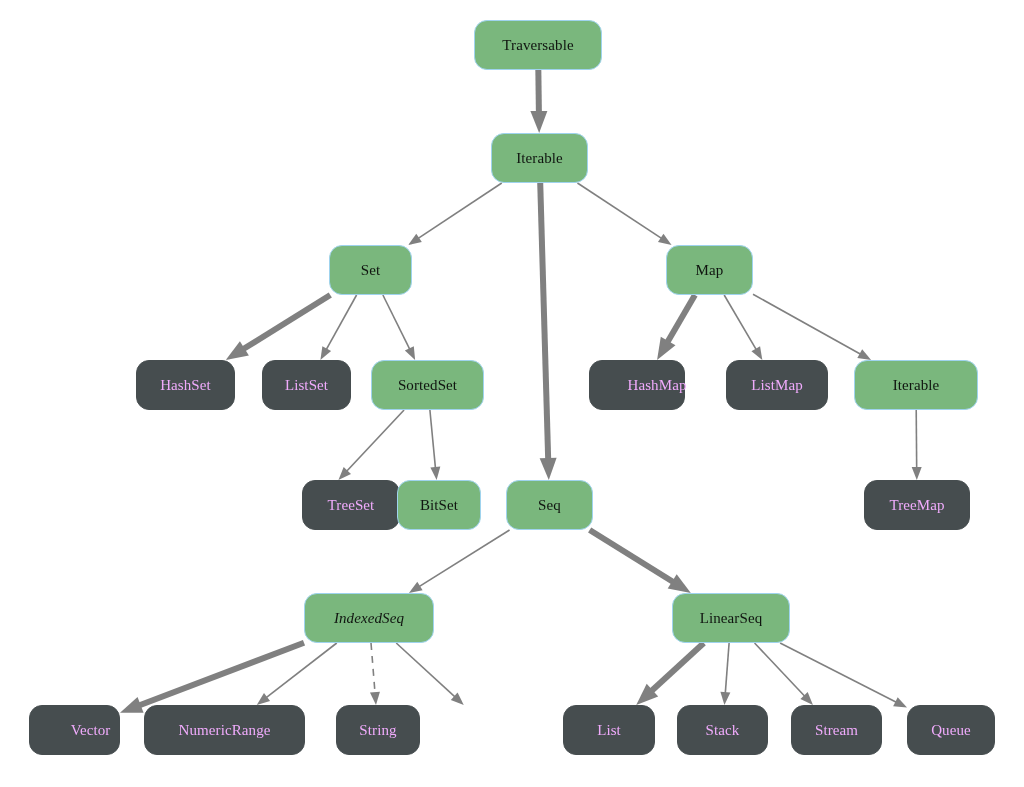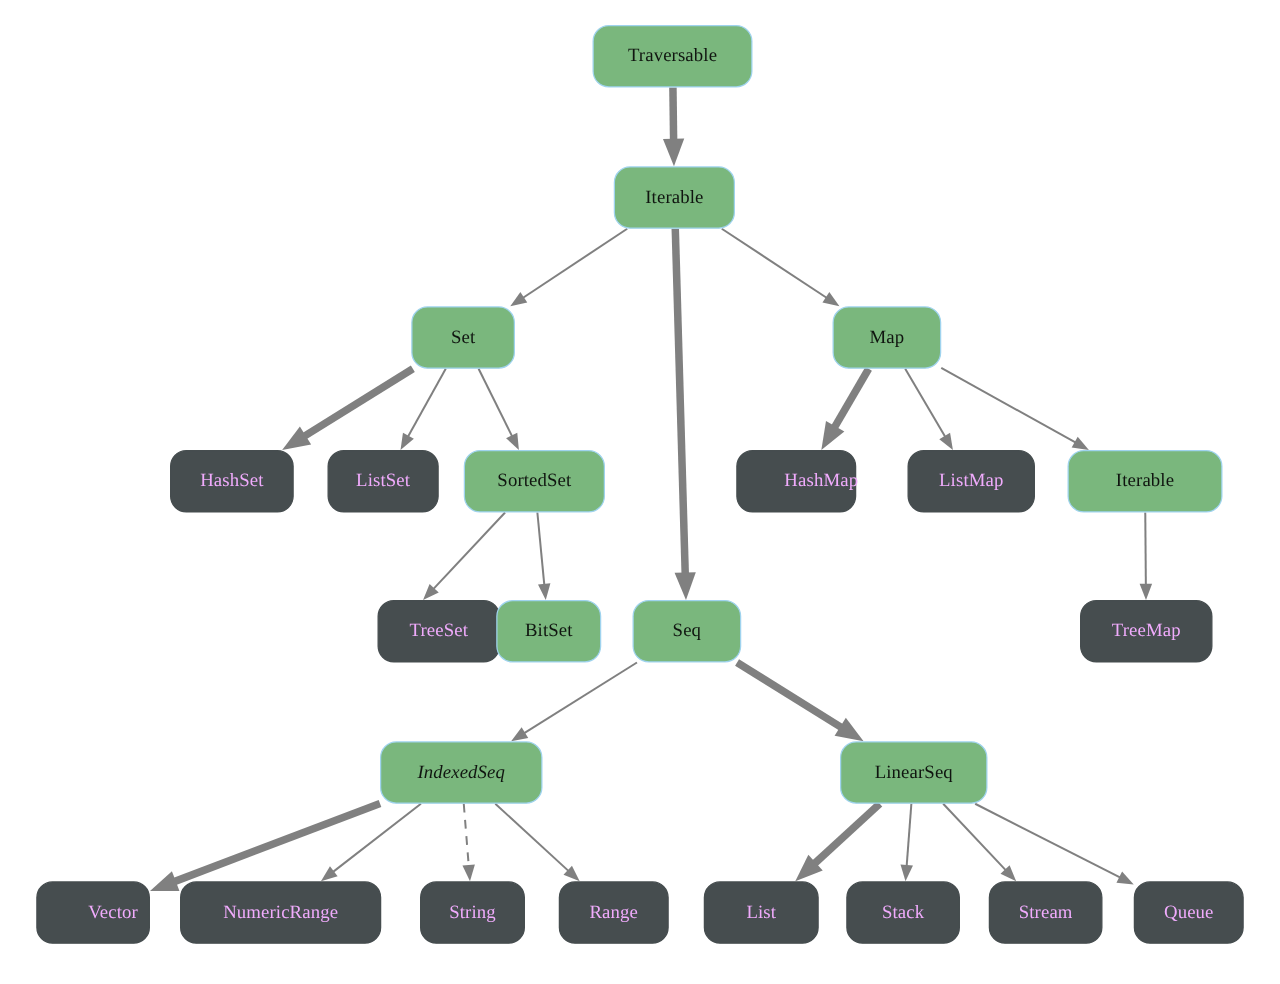--- a/index.html
+++ b/index.html
@@ -210,23 +210,20 @@
       </div>
       <div class="node dark" style="left: 29px; top: 705px; width: 91px; height: 50px; padding-left: 32px;">
         <span class="node-label">Vector</span>
       </div>
       <div class="node dark" style="left: 336px; top: 705px; width: 84px; height: 50px;">
         <span class="node-label">String</span>
       </div>
       <div class="node dark" style="left: 144px; top: 705px; width: 161px; height: 50px;">
         <span class="node-label">NumericRange</span>
       </div>
-      <div class="node dark" style="left: 447px; top: 705px; width: 88px; height: 50px;">
-        <span class="node-label">Range</span>
-      </div>
       <div class="node dark" style="left: 563px; top: 705px; width: 92px; height: 50px;">
         <span class="node-label">List</span>
       </div>
       <div class="node dark" style="left: 677px; top: 705px; width: 91px; height: 50px;">
         <span class="node-label">Stack</span>
       </div>
       <div class="node dark" style="left: 791px; top: 705px; width: 91px; height: 50px; text-align: right;">
         <span class="node-label">Stream</span>
       </div>
       <div class="node dark" style="left: 907px; top: 705px; width: 88px; height: 50px;">

